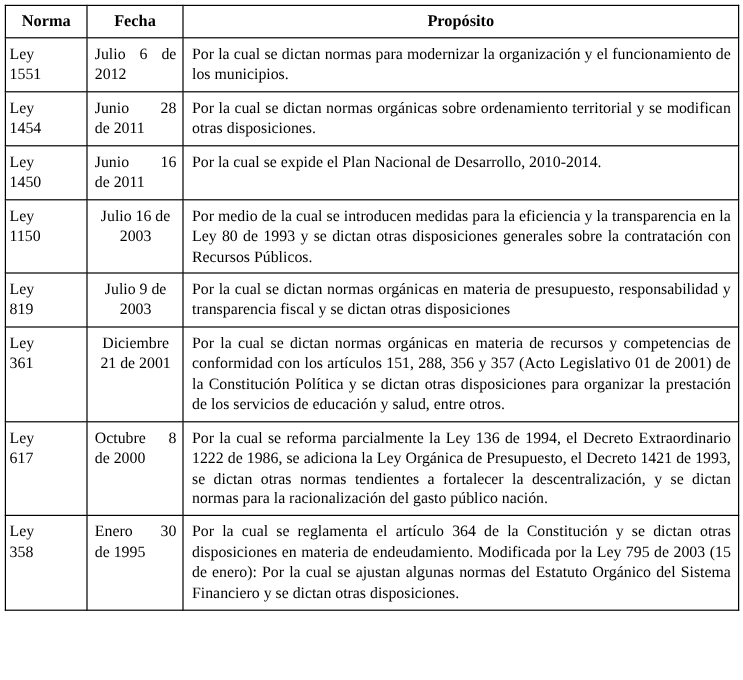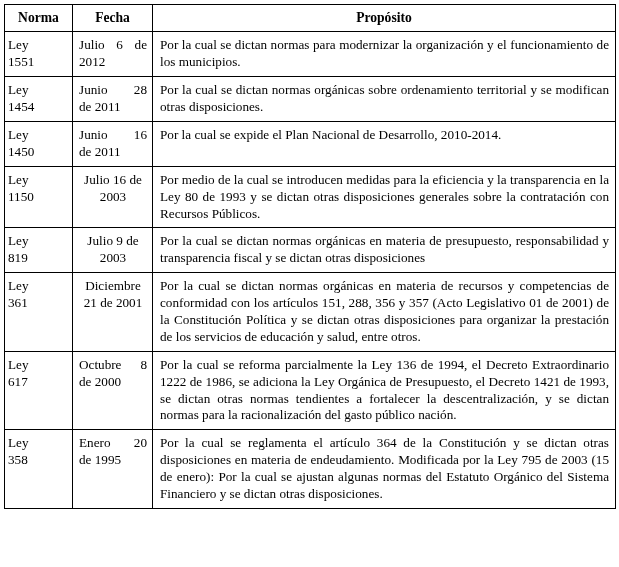--- a/index.html
+++ b/index.html
@@ -179,21 +179,21 @@
       <td class="prop">
         <p>Por la cual se reforma parcialmente la Ley 136 de 1994, el Decreto Extraordinario 1222 de 1986, se adiciona la Ley Orgánica de Presupuesto, el Decreto 1421 de 1993, se dictan otras normas tendientes a fortalecer la descentralización, y se dictan normas para la racionalización del gasto público nación.</p>
       </td>
     </tr>
     <tr>
       <td class="norma">
         <span class="ln">Ley</span>
         <span class="ln">358</span>
       </td>
       <td class="fecha">
-        <span class="ln">Enero 20</span>
+        <span class="ln">Enero 30</span>
         <span class="ln last">de 1995</span>
       </td>
       <td class="prop">
         <p>Por la cual se reglamenta el artículo 364 de la Constitución  y se dictan otras disposiciones en materia de endeudamiento. Modificada por la Ley 795 de 2003 (15 de enero): Por la cual se ajustan algunas normas del Estatuto Orgánico del Sistema Financiero y se dictan otras disposiciones.</p>
       </td>
     </tr>
   </tbody>
 </table>
 
 </body></html>

